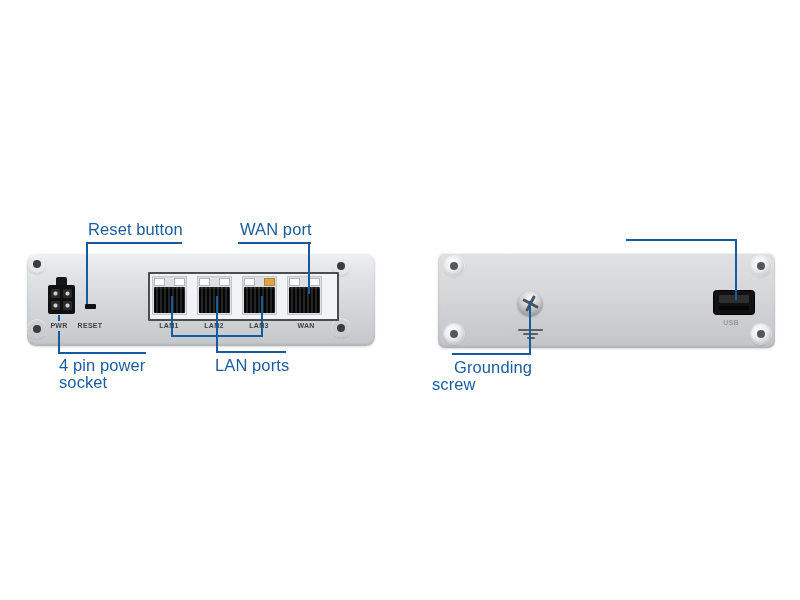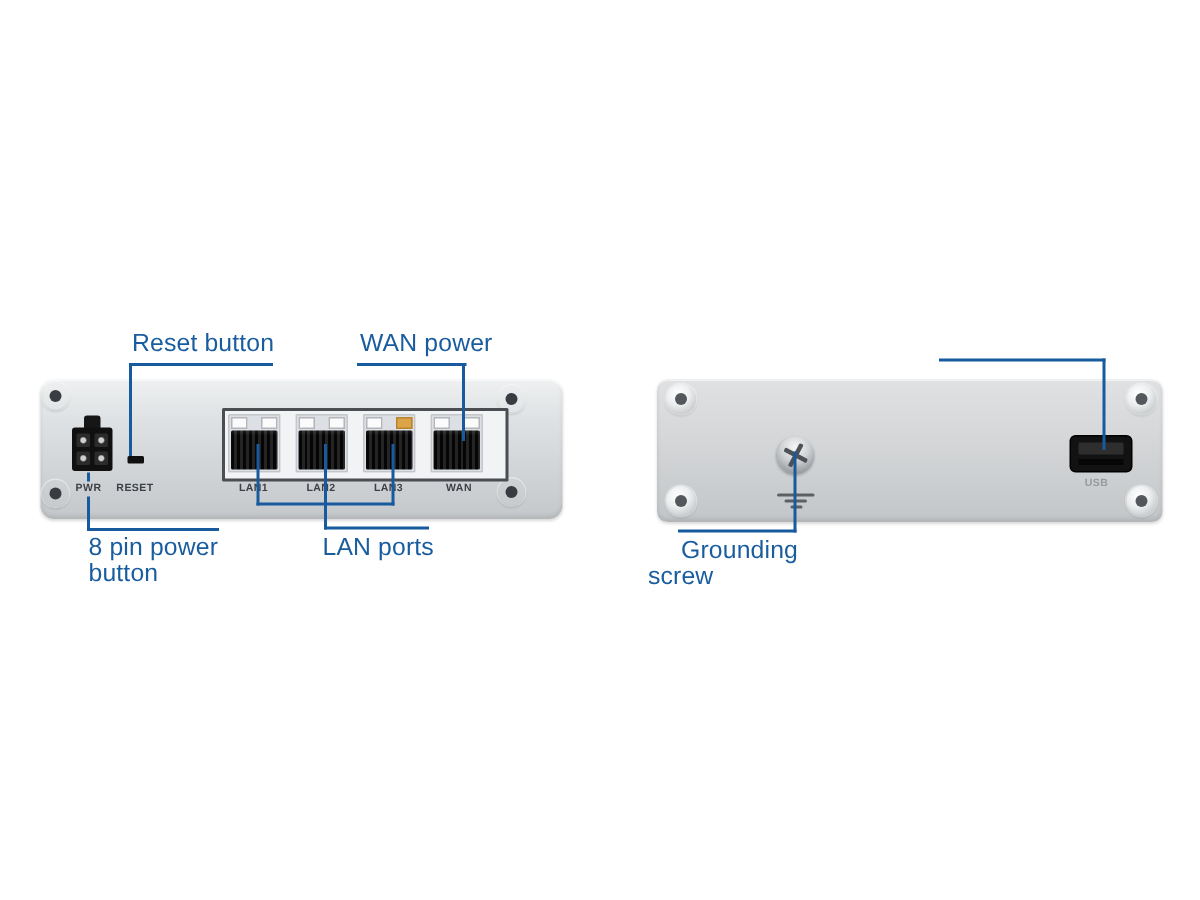--- a/index.html
+++ b/index.html
@@ -163,20 +163,20 @@
   <div class="cl" style="left:171px;top:335px;width:92px;height:2px;"></div>
   <div class="cl" style="left:216px;top:351px;width:70px;height:2px;"></div>
 
   <div class="cl" style="left:626px;top:239px;width:111px;height:2px;"></div>
   <div class="cl" style="left:735px;top:239px;width:2px;height:61px;"></div>
 
   <div class="cl" style="left:529px;top:301px;width:2px;height:54px;"></div>
   <div class="cl" style="left:452px;top:353px;width:79px;height:2px;"></div>
 
   <div class="callout-text" style="left:88px;top:221px;">Reset button</div>
-  <div class="callout-text" style="left:240px;top:221px;">WAN power</div>
-  <div class="callout-text" style="left:59px;top:357px;">8 pin power</div>
-  <div class="callout-text" style="left:59px;top:374px;">button</div>
+  <div class="callout-text" style="left:240px;top:221px;">WAN port</div>
+  <div class="callout-text" style="left:59px;top:357px;">4 pin power</div>
+  <div class="callout-text" style="left:59px;top:374px;">socket</div>
   <div class="callout-text" style="left:215px;top:357px;">LAN ports</div>
   <div class="callout-text" style="left:432px;top:359px;width:100px;text-align:right;">Grounding</div>
   <div class="callout-text" style="left:432px;top:376px;width:100px;text-align:left;">screw</div>
 
 </div>
 
 </body></html>

